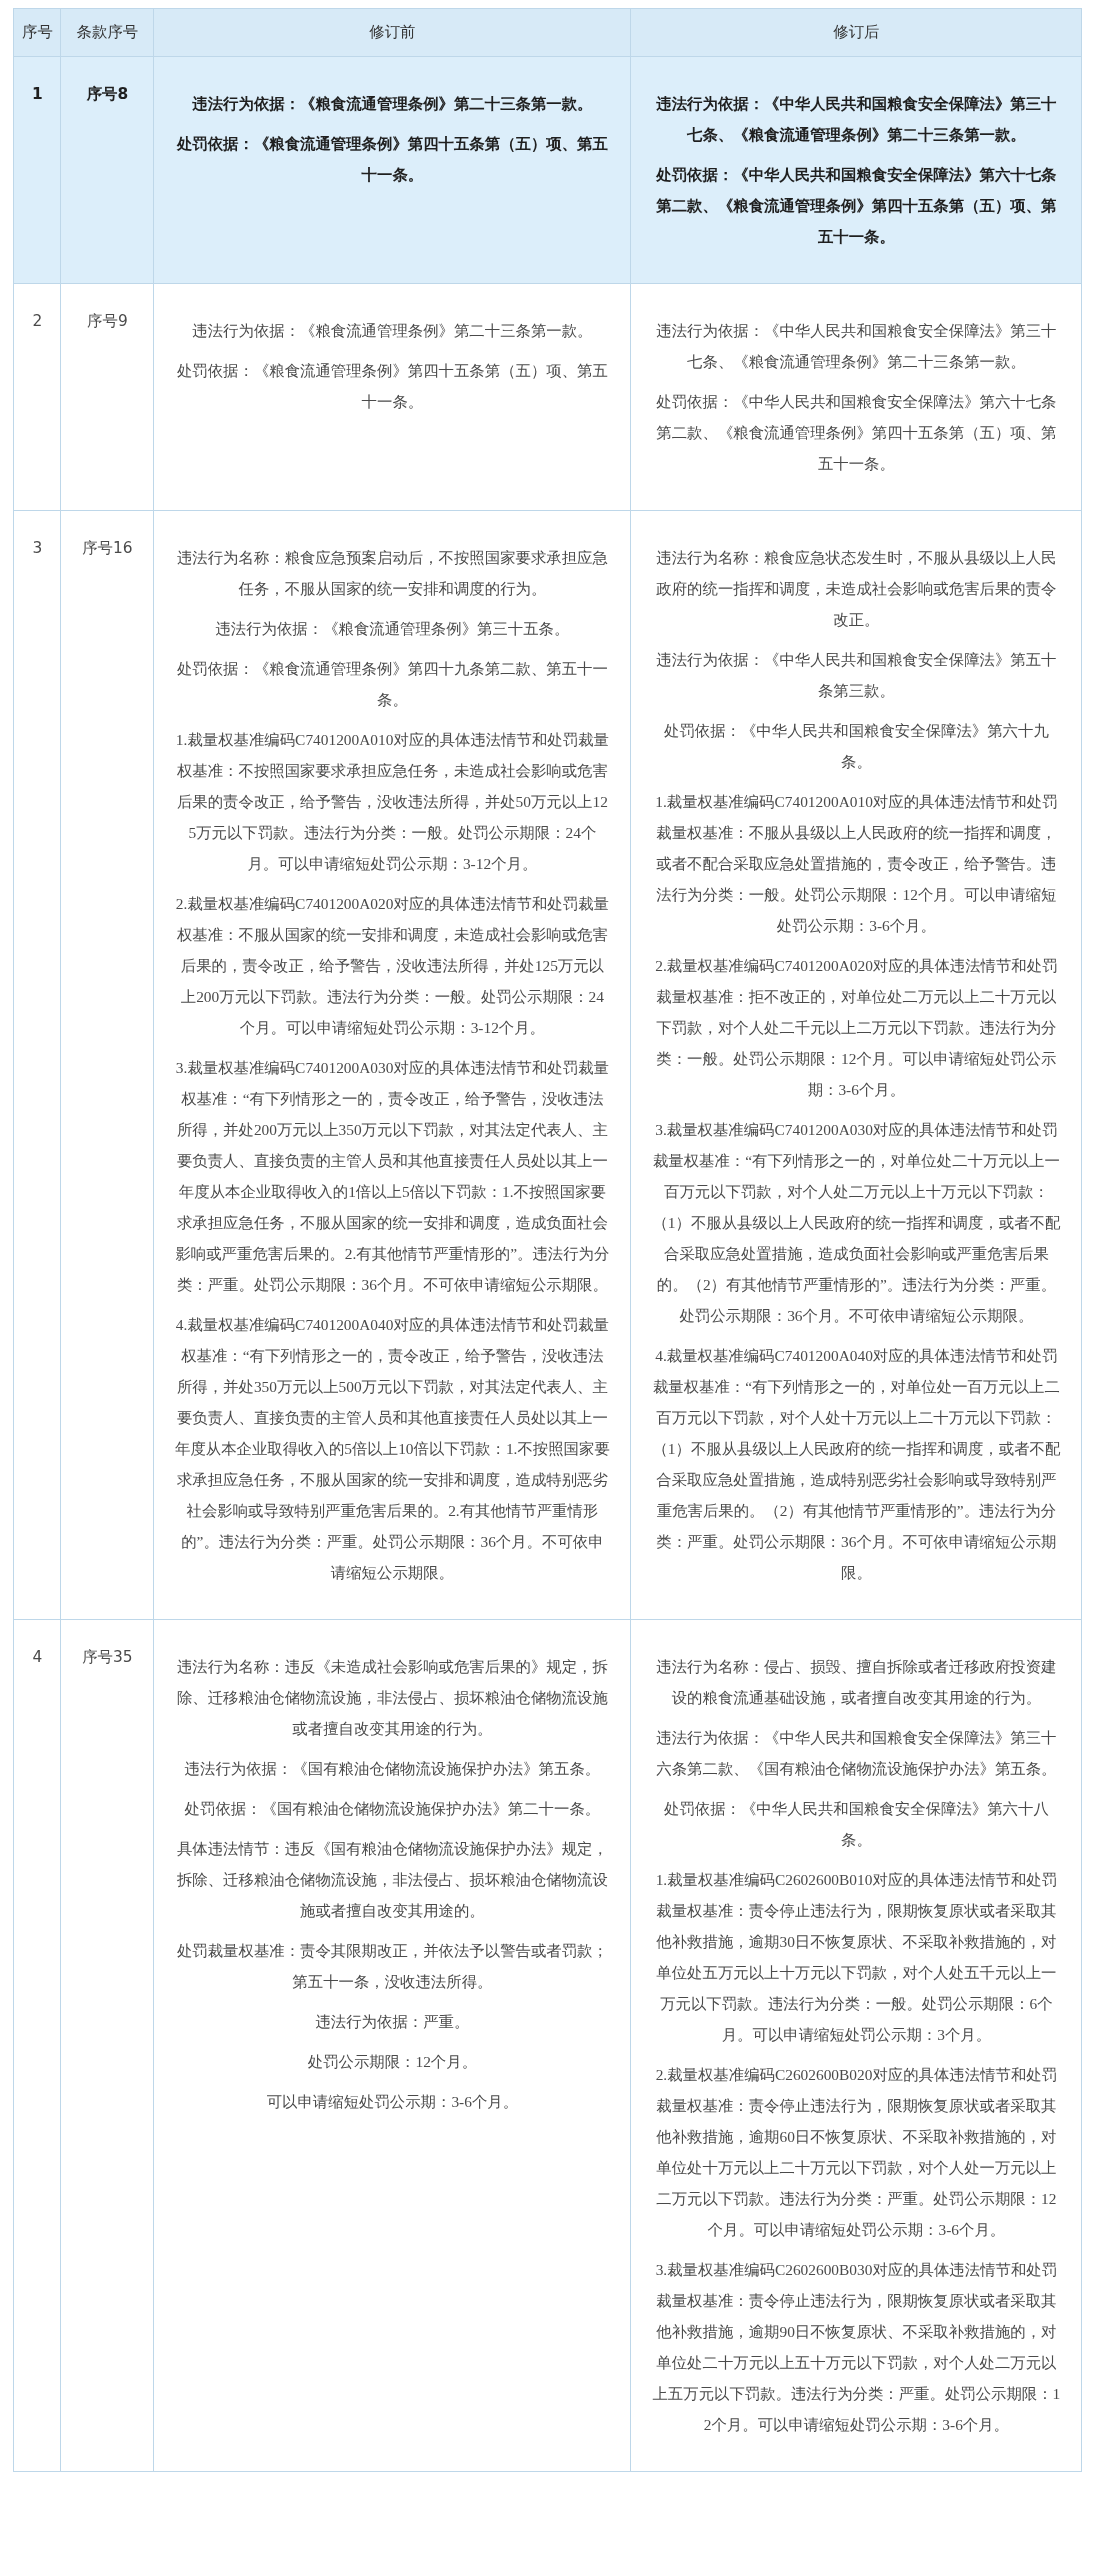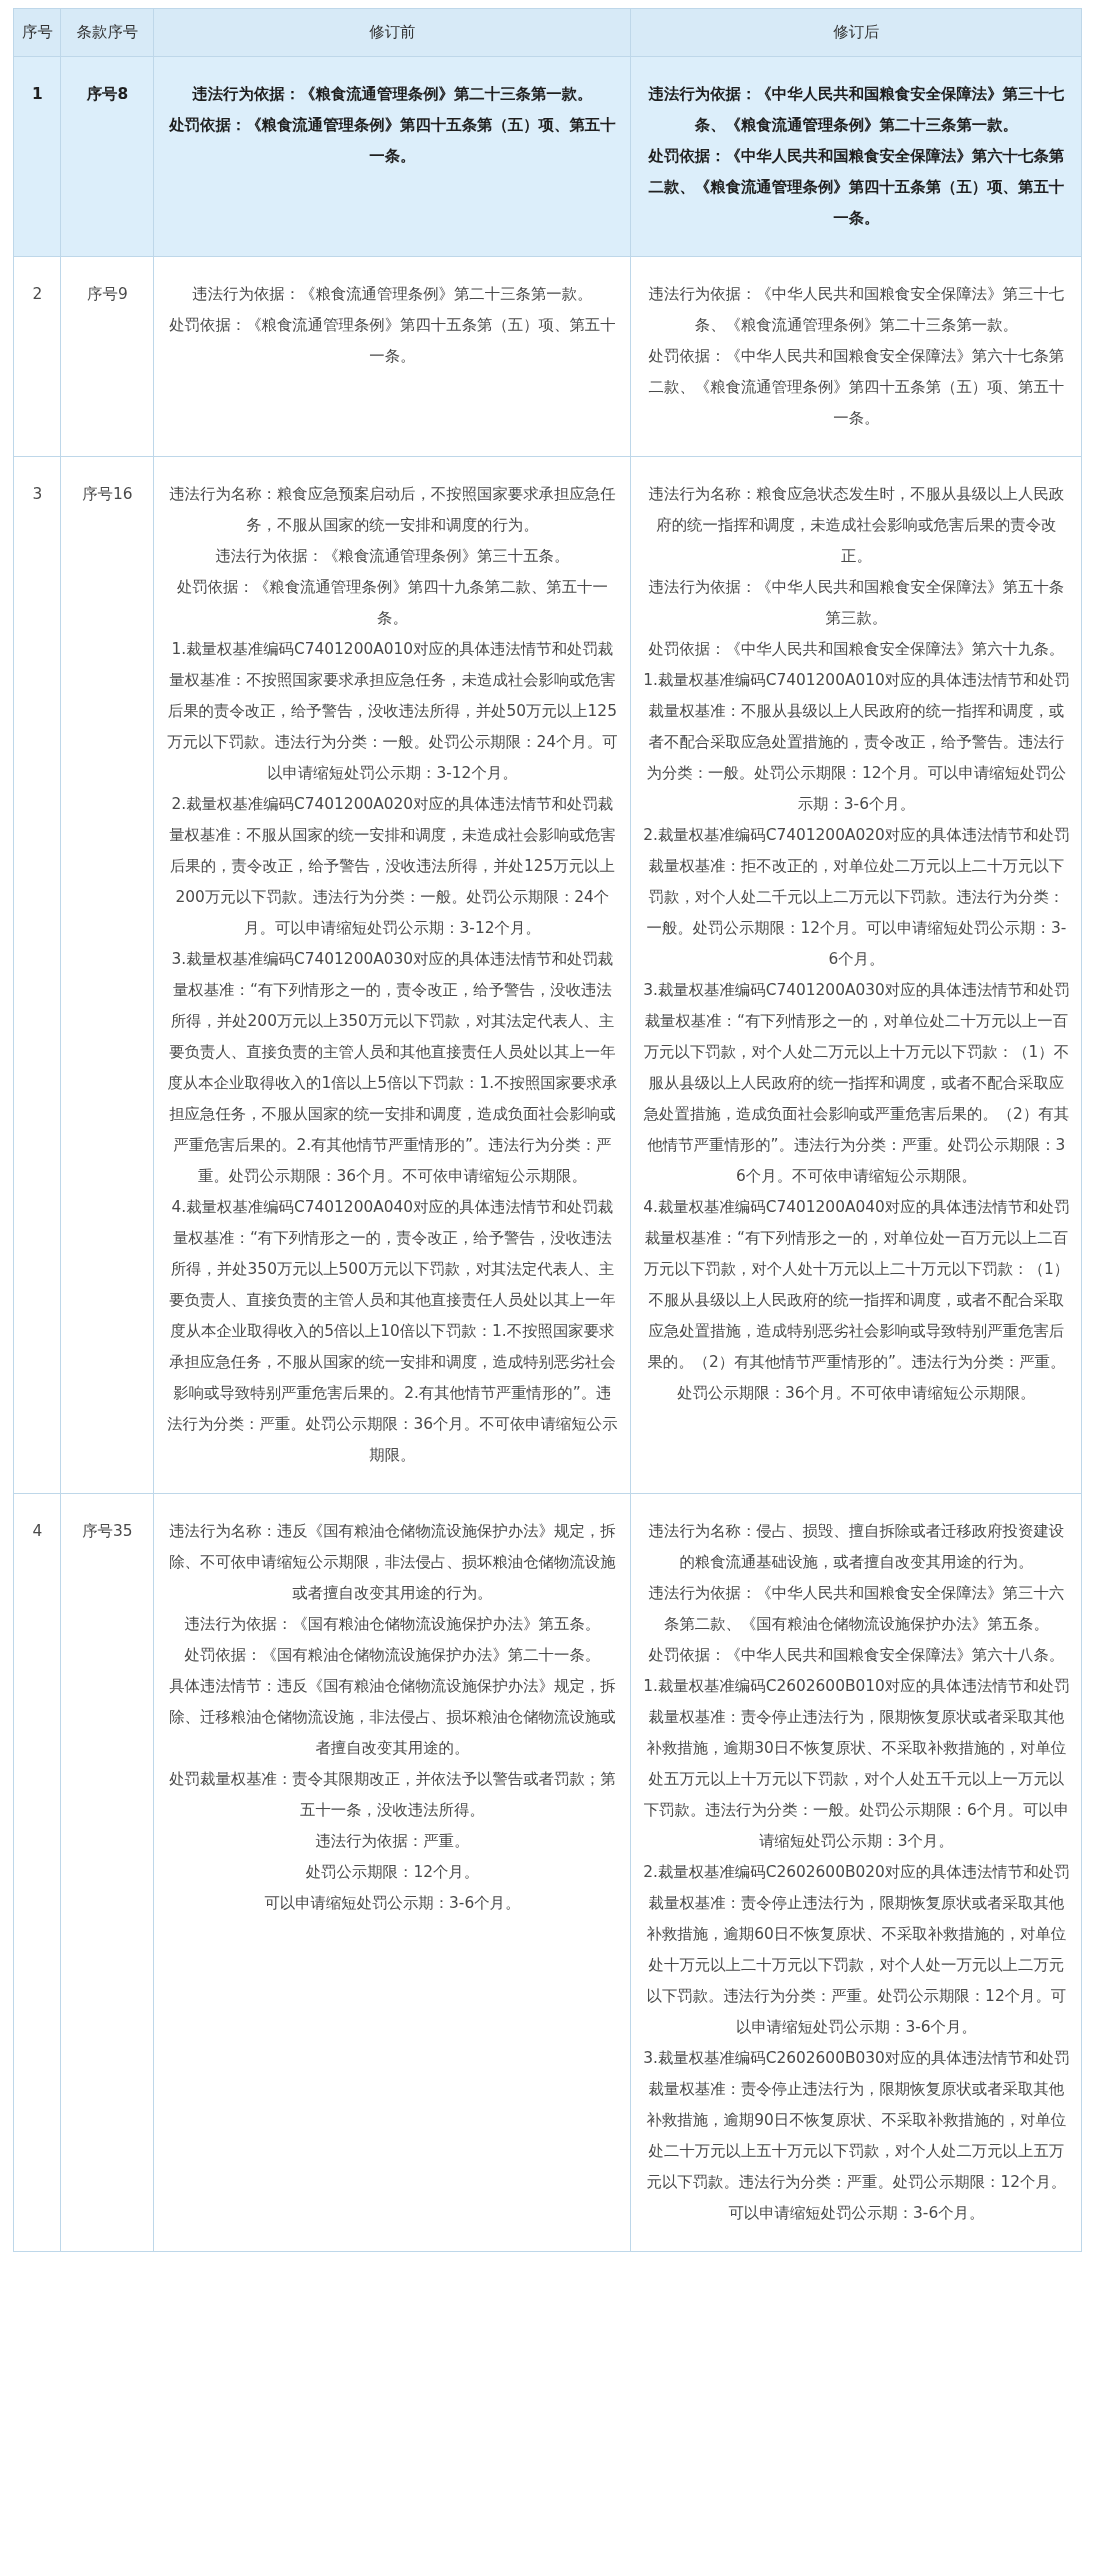--- a/index.html
+++ b/index.html
@@ -24,21 +24,21 @@
     line-height:31px;
     color:#4a4a4a;
     padding:22px 11.5px;
     background:#ffffff;
   }
   tr.highlight td{
     background:#dceefa;
     font-weight:700;
     color:#1f1f1f;
   }
-  td p{margin:0;}
+  td p{margin:9px;font-family:Liberation Serif, serif;}
   col.c1{width:47px;}
   col.c2{width:93px;}
   col.c3{width:477px;}
   col.c4{width:451px;}
 </style>
 </head>
 <body>
 
 <div class="page">
   <table class="rev">
@@ -100,21 +100,21 @@
             <p>1.裁量权基准编码C7401200A010对应的具体违法情节和处罚裁量权基准：不服从县级以上人民政府的统一指挥和调度，或者不配合采取应急处置措施的，责令改正，给予警告。违法行为分类：一般。处罚公示期限：12个月。可以申请缩短处罚公示期：3-6个月。</p>
             <p>2.裁量权基准编码C7401200A020对应的具体违法情节和处罚裁量权基准：拒不改正的，对单位处二万元以上二十万元以下罚款，对个人处二千元以上二万元以下罚款。违法行为分类：一般。处罚公示期限：12个月。可以申请缩短处罚公示期：3-6个月。</p>
             <p>3.裁量权基准编码C7401200A030对应的具体违法情节和处罚裁量权基准：“有下列情形之一的，对单位处二十万元以上一百万元以下罚款，对个人处二万元以上十万元以下罚款：（1）不服从县级以上人民政府的统一指挥和调度，或者不配合采取应急处置措施，造成负面社会影响或严重危害后果的。（2）有其他情节严重情形的”。违法行为分类：严重。处罚公示期限：36个月。不可依申请缩短公示期限。</p>
             <p>4.裁量权基准编码C7401200A040对应的具体违法情节和处罚裁量权基准：“有下列情形之一的，对单位处一百万元以上二百万元以下罚款，对个人处十万元以上二十万元以下罚款：（1）不服从县级以上人民政府的统一指挥和调度，或者不配合采取应急处置措施，造成特别恶劣社会影响或导致特别严重危害后果的。（2）有其他情节严重情形的”。违法行为分类：严重。处罚公示期限：36个月。不可依申请缩短公示期限。</p>
           </td>
       </tr>
       <tr>
         <td>4</td>
         <td>序号35</td>
         <td>
-            <p>违法行为名称：违反《国有粮油仓储物流设施保护办法》规定，拆除、不可依申请缩短公示期限，非法侵占、损坏粮油仓储物流设施或者擅自改变其用途的行为。</p>
+            <p>违法行为名称：违反《未造成社会影响或危害后果的》规定，拆除、迁移粮油仓储物流设施，非法侵占、损坏粮油仓储物流设施或者擅自改变其用途的行为。</p>
             <p>违法行为依据：《国有粮油仓储物流设施保护办法》第五条。</p>
             <p>处罚依据：《国有粮油仓储物流设施保护办法》第二十一条。</p>
             <p>具体违法情节：违反《国有粮油仓储物流设施保护办法》规定，拆除、迁移粮油仓储物流设施，非法侵占、损坏粮油仓储物流设施或者擅自改变其用途的。</p>
             <p>处罚裁量权基准：责令其限期改正，并依法予以警告或者罚款；第五十一条，没收违法所得。</p>
             <p>违法行为依据：严重。</p>
             <p>处罚公示期限：12个月。</p>
             <p>可以申请缩短处罚公示期：3-6个月。</p>
           </td>
         <td>
             <p>违法行为名称：侵占、损毁、擅自拆除或者迁移政府投资建设的粮食流通基础设施，或者擅自改变其用途的行为。</p>

